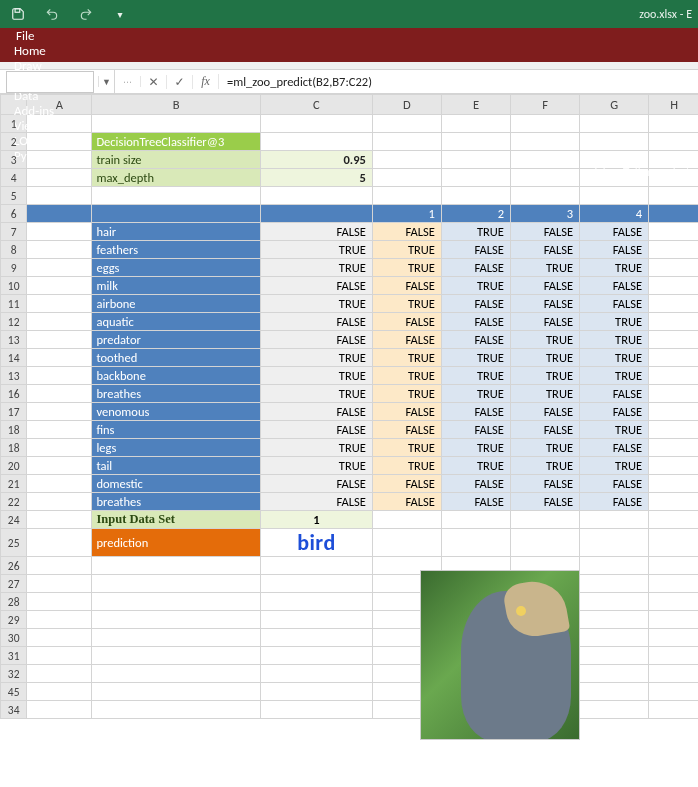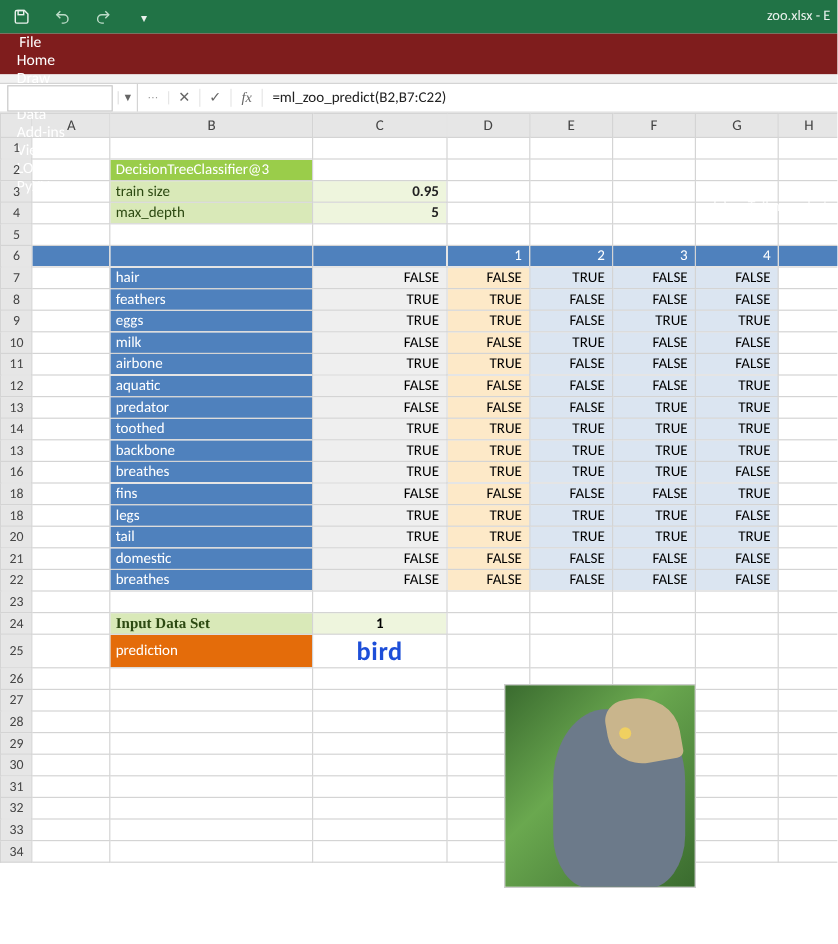--- a/index.html
+++ b/index.html
@@ -326,20 +326,31 @@
             <td></td>
             <td class="feat-label">breathes</td>
             <td class="colC-data">TRUE</td>
             <td class="colD-data">TRUE</td>
             <td class="colEFG-data">TRUE</td>
             <td class="colEFG-data">TRUE</td>
             <td class="colEFG-data">FALSE</td>
             <td></td>
           </tr>
           <tr>
+            <th>17</th>
+            <td></td>
+            <td class="feat-label">venomous</td>
+            <td class="colC-data">FALSE</td>
+            <td class="colD-data">FALSE</td>
+            <td class="colEFG-data">FALSE</td>
+            <td class="colEFG-data">FALSE</td>
+            <td class="colEFG-data">FALSE</td>
+            <td></td>
+          </tr>
+          <tr>
             <th>18</th>
             <td></td>
             <td class="feat-label">fins</td>
             <td class="colC-data">FALSE</td>
             <td class="colD-data">FALSE</td>
             <td class="colEFG-data">FALSE</td>
             <td class="colEFG-data">FALSE</td>
             <td class="colEFG-data">TRUE</td>
             <td></td>
           </tr>
@@ -378,31 +389,20 @@
           </tr>
           <tr>
             <th>22</th>
             <td></td>
             <td class="feat-label">breathes</td>
             <td class="colC-data">FALSE</td>
             <td class="colD-data">FALSE</td>
             <td class="colEFG-data">FALSE</td>
             <td class="colEFG-data">FALSE</td>
             <td class="colEFG-data">FALSE</td>
-            <td></td>
-          </tr>
-          <tr>
-            <th>23</th>
-            <td></td>
-            <td></td>
-            <td></td>
-            <td></td>
-            <td></td>
-            <td></td>
-            <td></td>
             <td></td>
           </tr>
           <tr>
             <th>24</th>
             <td></td>
             <td class="input-hdr">Input Data Set</td>
             <td class="input-hdr-c">1</td>
             <td></td>
             <td></td>
             <td></td>
@@ -491,21 +491,21 @@
             <td></td>
             <td></td>
             <td></td>
             <td></td>
             <td></td>
             <td></td>
             <td></td>
             <td></td>
           </tr>
           <tr>
-            <th>33</th>
+            <th>45</th>
             <td></td>
             <td></td>
             <td></td>
             <td></td>
             <td></td>
             <td></td>
             <td></td>
             <td></td>
           </tr>
           <tr>

